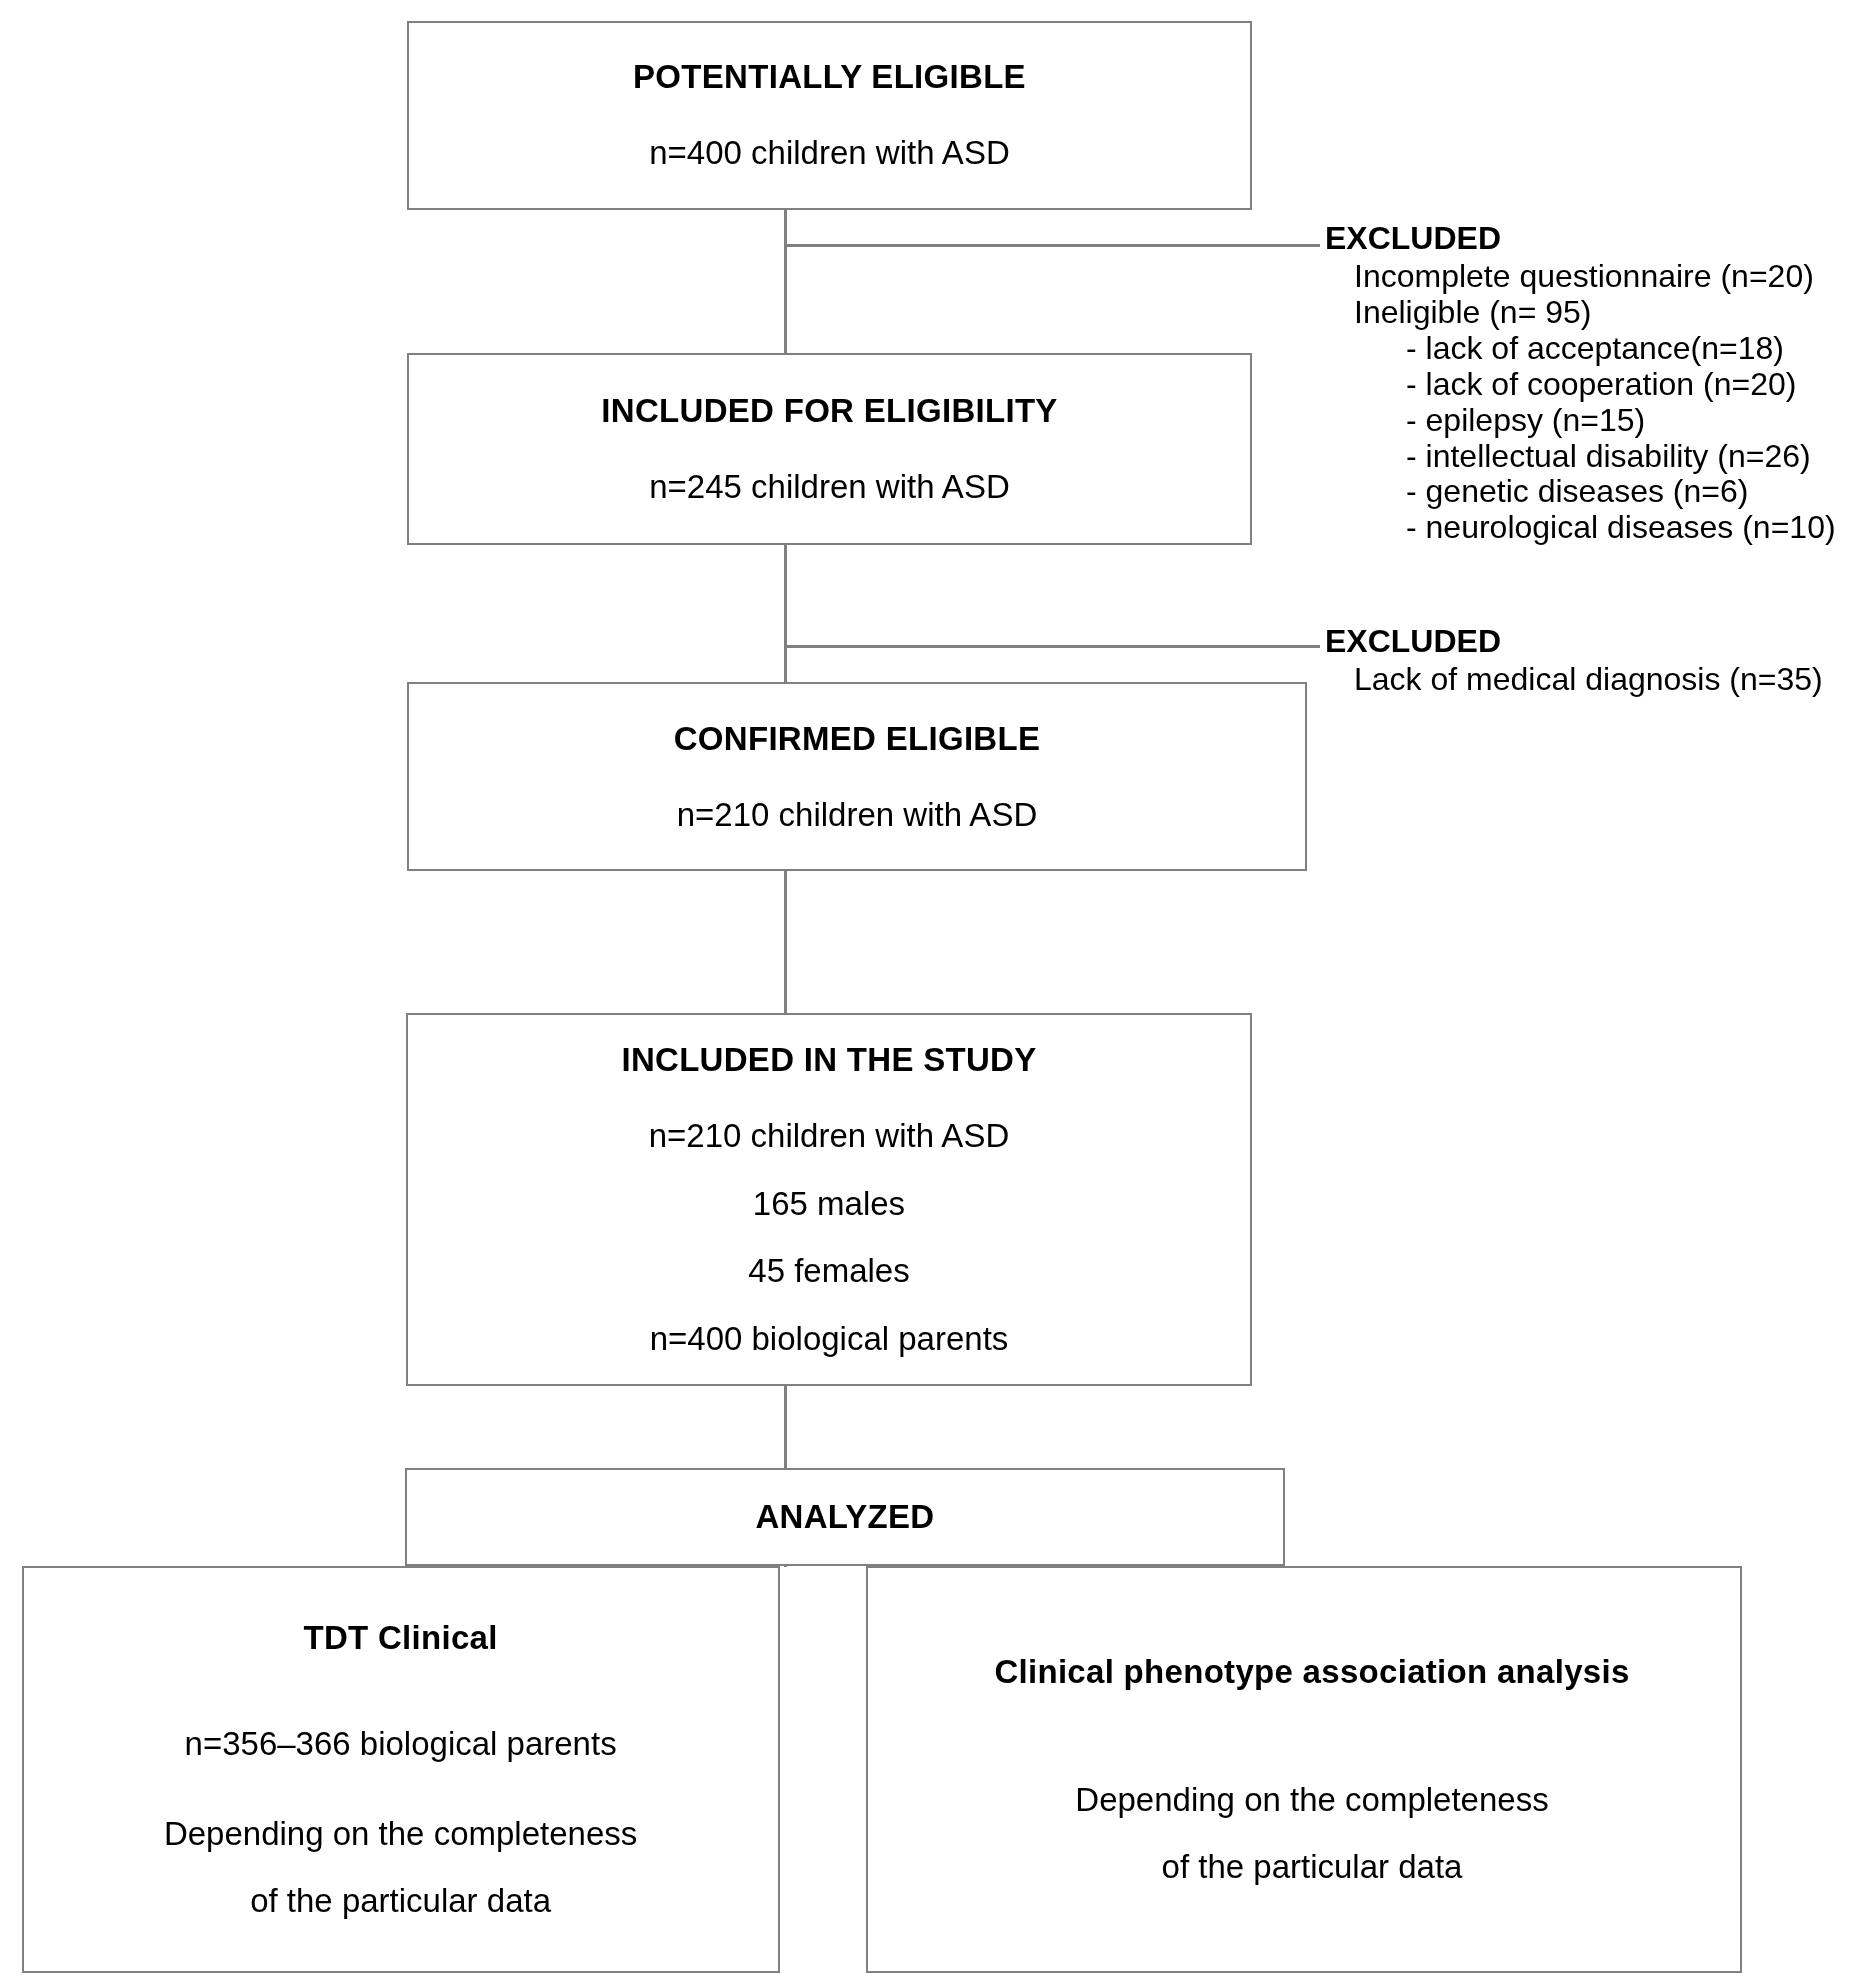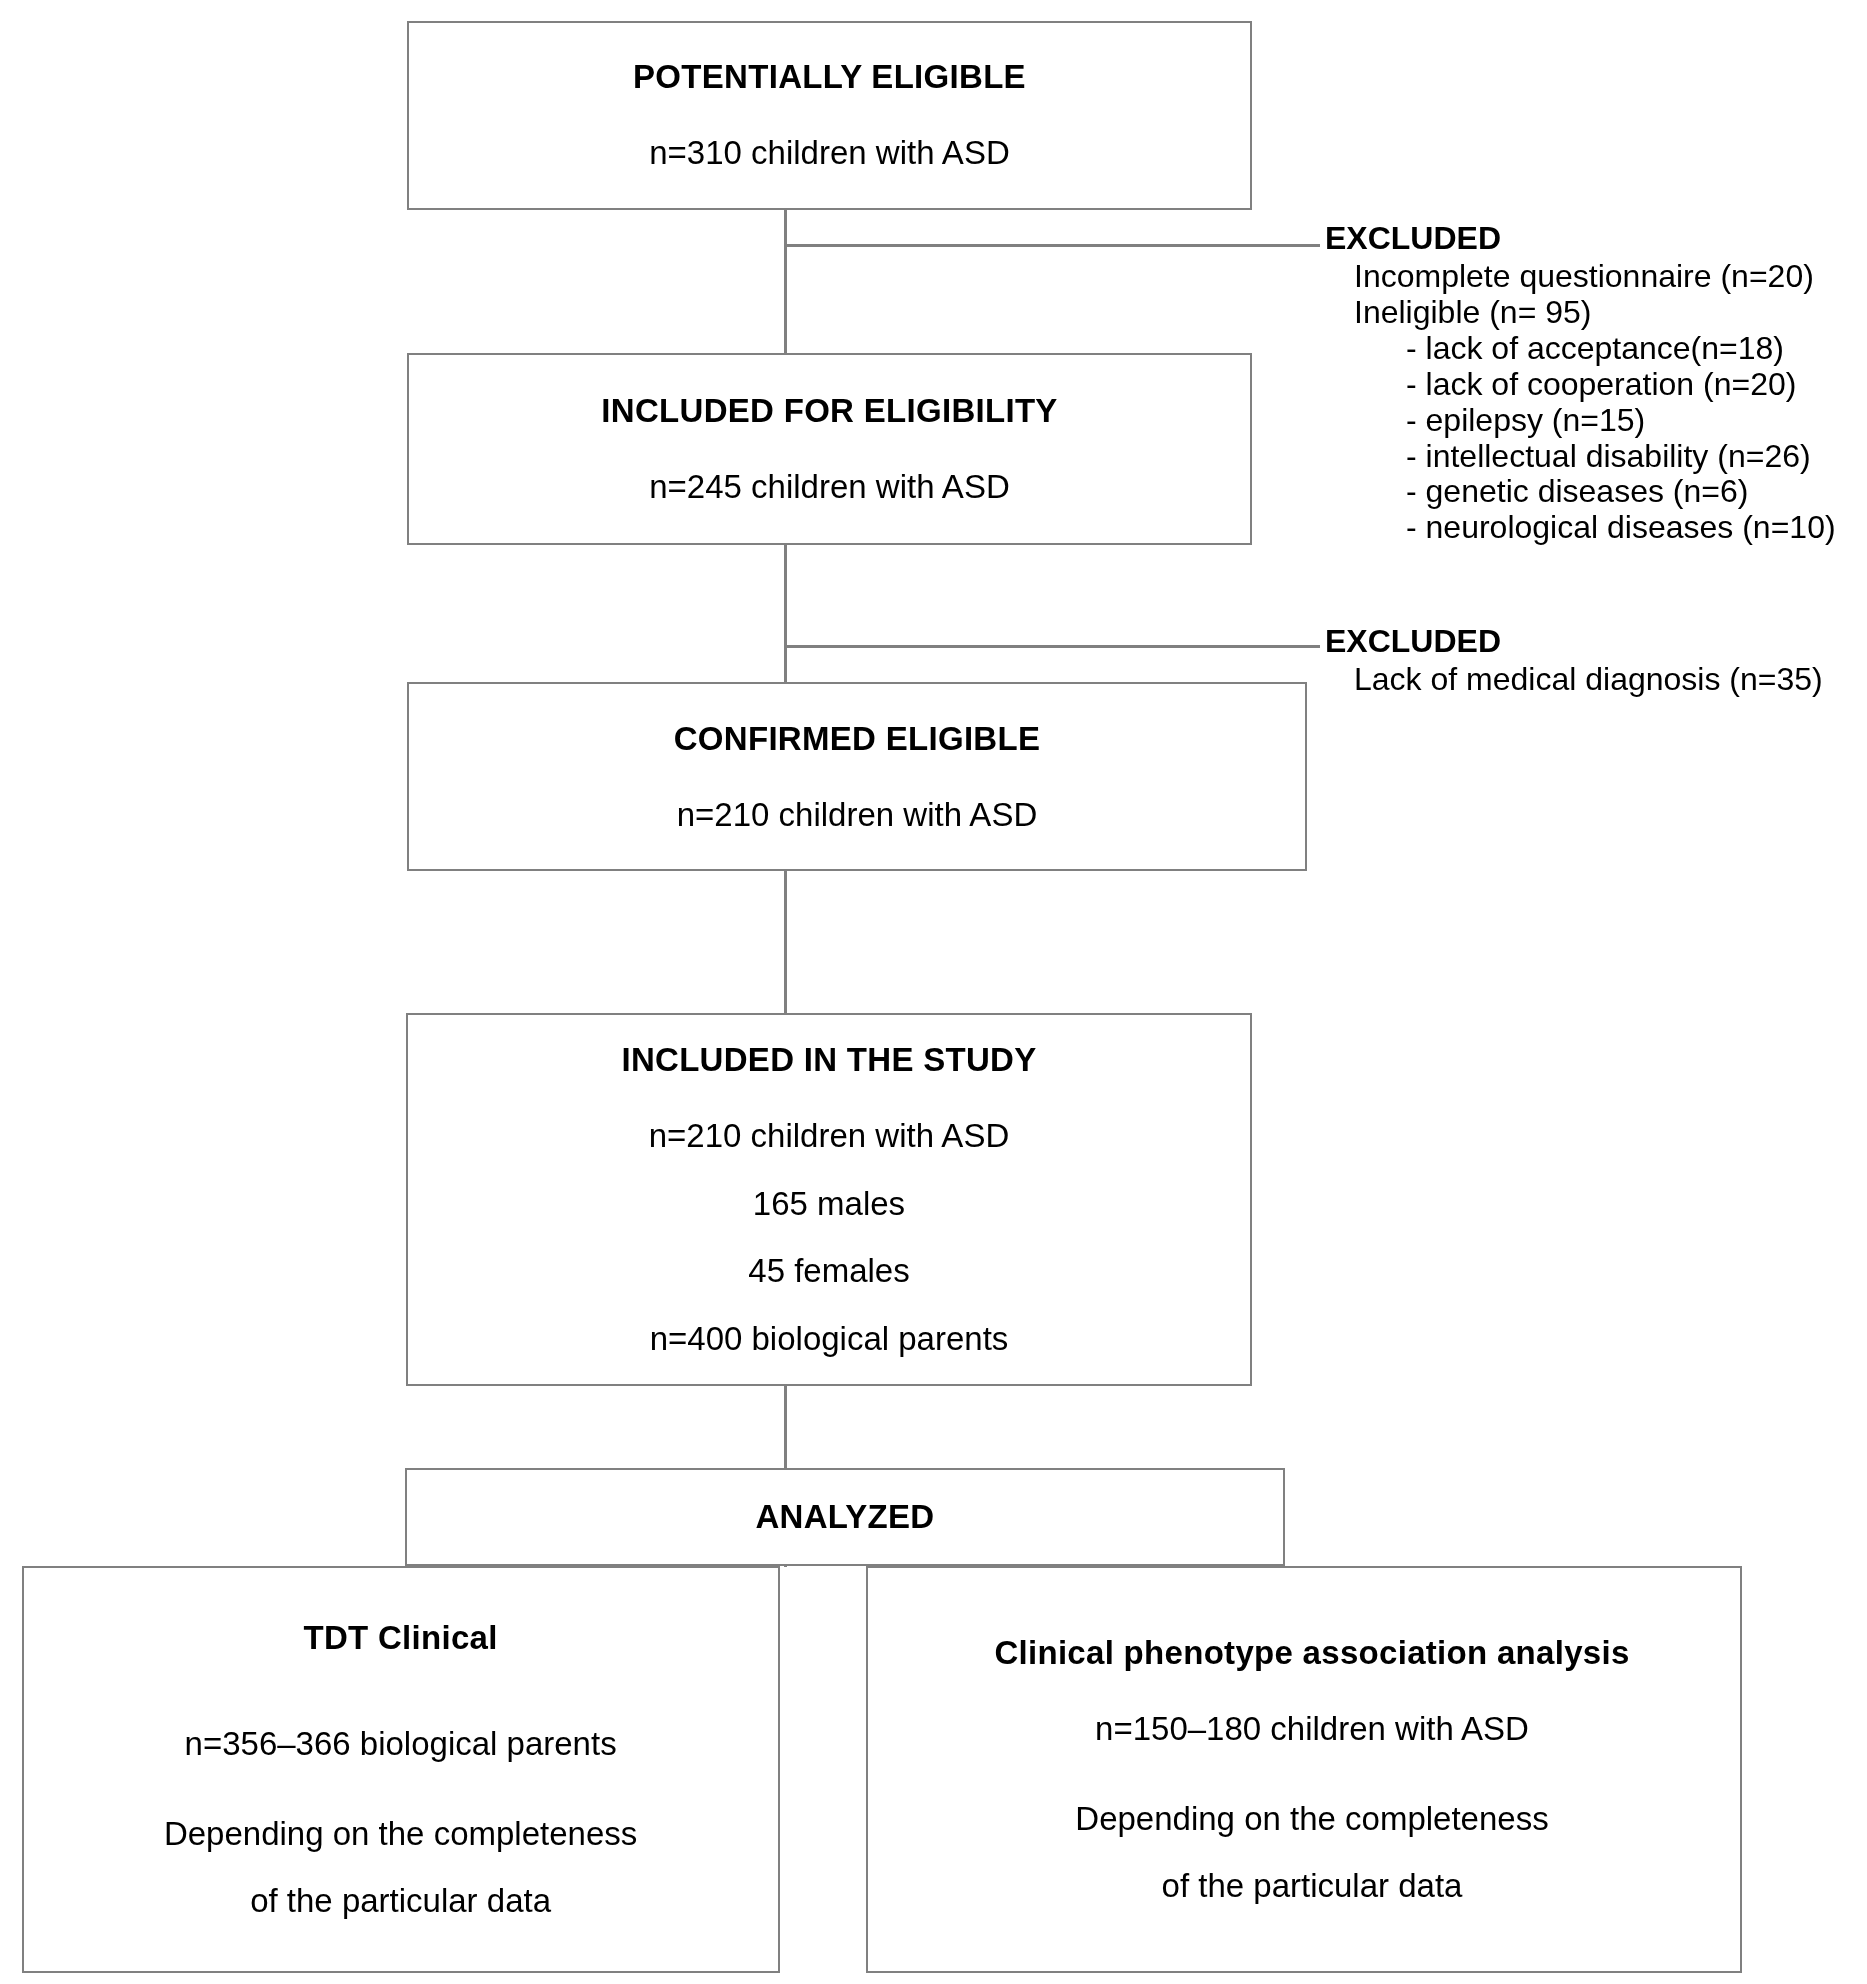--- a/index.html
+++ b/index.html
@@ -88,21 +88,21 @@
 
   <div class="conn" style="left:784px;top:244px;width:536px;height:3.2px;"></div>
 
   <div class="conn" style="left:784px;top:645px;width:536px;height:3.2px;"></div>
 
   <div class="conn" style="left:784px;top:1562px;width:3.2px;height:5.4px;"></div>
 
   <div class="box" style="left:407px;top:20.5px;width:845px;height:189px;">
     <div class="title">POTENTIALLY ELIGIBLE</div>
     <div class="gap-md"></div>
-    <div class="line">n=310 children with ASD</div>
+    <div class="line">n=400 children with ASD</div>
   </div>
 
   <div class="box" style="left:407px;top:353px;width:845px;height:192px;">
     <div class="title">INCLUDED FOR ELIGIBILITY</div>
     <div class="gap-md"></div>
     <div class="line">n=245 children with ASD</div>
   </div>
 
   <div class="box" style="left:407px;top:682px;width:900px;height:189px;">
     <div class="title">CONFIRMED ELIGIBLE</div>
@@ -133,21 +133,20 @@
     <div class="line">n=356–366 biological parents</div>
     <div class="gap-lg"></div>
     <div class="line">Depending on the completeness</div>
     <div class="gap-sm"></div>
     <div class="line">of the particular data</div>
   </div>
 
   <div class="box" style="left:866px;top:1566px;width:876px;height:407px;padding-left:16px;">
     <div class="title">Clinical phenotype association analysis</div>
     <div class="gap-md"></div>
-    <div class="line">n=150–180 children with ASD</div>
     <div class="gap-lg"></div>
     <div class="line">Depending on the completeness</div>
     <div class="gap-sm"></div>
     <div class="line">of the particular data</div>
   </div>
 
   <div class="note" style="left:1325px;top:222px;">
     <div class="note-head">EXCLUDED</div>
     <div class="note-item">Incomplete questionnaire (n=20)</div>
     <div class="note-item">Ineligible (n= 95)</div>

